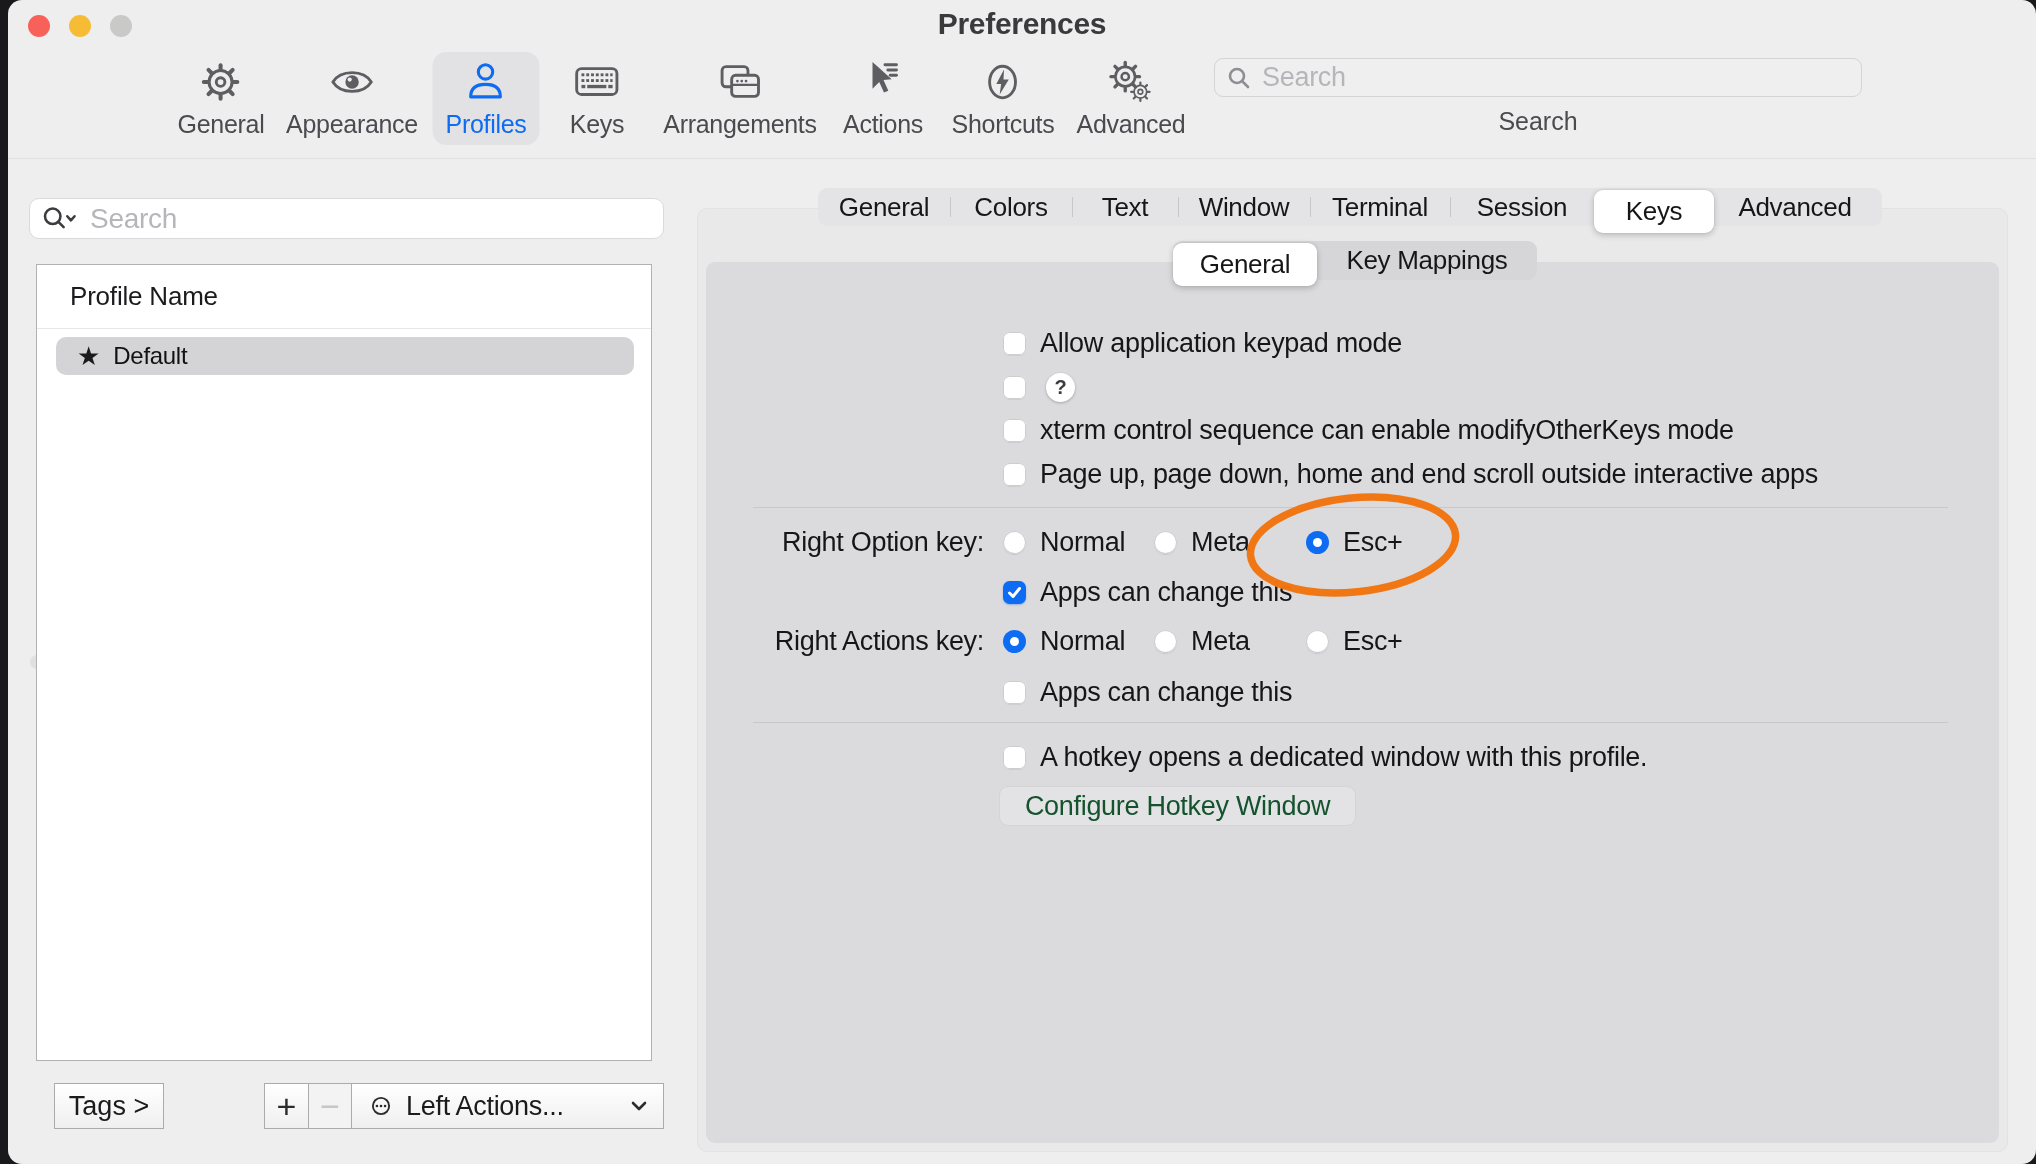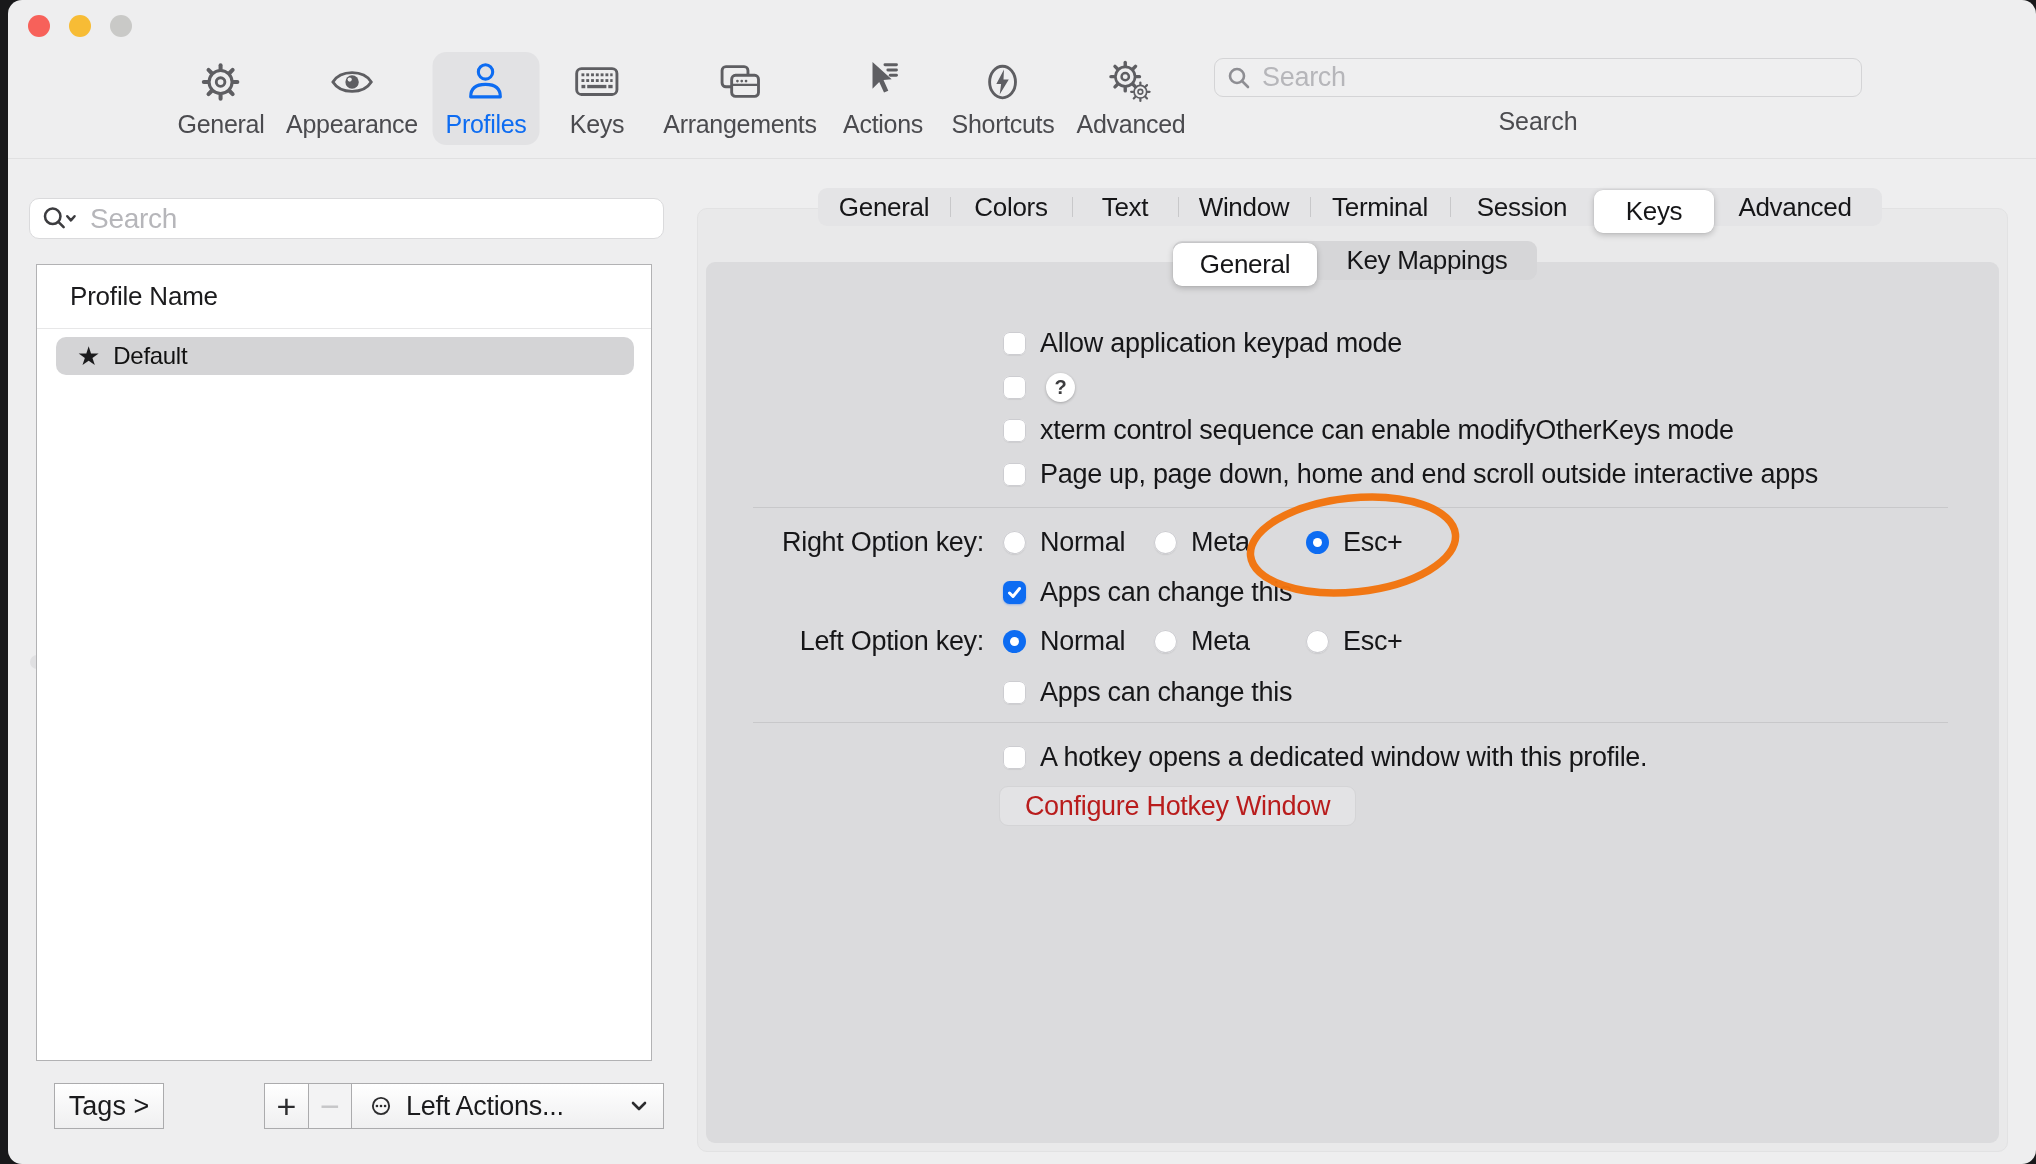--- a/index.html
+++ b/index.html
@@ -95,21 +95,21 @@
   .radio.selected::after{content:"";position:absolute;left:7px;top:7px;width:9px;height:9px;
     border-radius:50%;background:#fff;}
   .optlabel{position:absolute;left:700px;width:276px;text-align:right;height:36px;line-height:36px;
     font-size:27px;color:#161618;letter-spacing:-0.3px;}
   .help-badge{width:29px;height:29px;border-radius:50%;background:#fff;margin-left:6px;
     box-shadow:0 1px 3px rgba(0,0,0,0.25);display:flex;align-items:center;justify-content:center;
     font-size:20px;color:#3c3c3e;font-weight:bold;}
   .cfg-btn{position:absolute;left:991px;top:786px;width:357px;height:40px;
     background:#e3e3e5;border:1px solid #d4d4d6;border-radius:9px;box-sizing:border-box;
     display:flex;align-items:center;justify-content:center;
-    font-size:27px;color:#b91c1c;letter-spacing:-0.3px;}
+    font-size:27px;color:#14532d;letter-spacing:-0.3px;}
   .annot{position:absolute;left:1215px;top:467px;width:260px;height:156px;pointer-events:none;}
 </style>
 </head>
 <body>
 
 <svg width="0" height="0" style="position:absolute" aria-hidden="true">
   <defs>
     <g id="gear-shape" fill="none" stroke-linecap="round">
       <circle cx="24" cy="24" r="12" stroke-width="3.2"></circle>
       <circle cx="24" cy="24" r="4.5" stroke-width="3"></circle>
@@ -125,20 +125,21 @@
       </g>
     </g>
   </defs>
 </svg>
 
 <div id="window">
 
   <div class="tl" style="left: 20px; background: rgb(247, 97, 90);"></div>
   <div class="tl" style="left: 61px; background: rgb(247, 188, 53);"></div>
   <div class="tl" style="left: 102px; background: rgb(201, 201, 199);"></div>
+  <div class="win-title">Preferences</div>
 
   <div class="tb-item" style="left:213px">
     <svg class="tb-icon" viewBox="0 0 48 48">
         <use href="#gear-shape" stroke="#5e5e62"></use>
       </svg>
     <span class="tb-label">General</span>
   </div>
   <div class="tb-item" style="left:344px">
     <svg class="tb-icon" viewBox="0 0 48 48">
       <path d="M4,24 C12,11 36,11 44,24 C36,37 12,37 4,24 Z" fill="none" stroke="#5e5e62" stroke-width="3"></path>
@@ -318,21 +319,21 @@
 
   <div class="row" style="left:995px;top:574px">
     <span class="cb checked">
         <svg width="17" height="17" viewBox="0 0 17 17">
           <polyline points="3.5,9 7,12.5 13.5,4.5" fill="none" stroke="#fff" stroke-width="3" stroke-linecap="round" stroke-linejoin="round"></polyline>
         </svg>
       </span>
     <span class="lbl">Apps can change this</span>
   </div>
 
-  <div class="optlabel" style="top:623px">Left Option key:</div>
+  <div class="optlabel" style="top:623px">Right Actions key:</div>
   <div class="row" style="left:995px;top:623px">
     <span class="radio selected"></span>
     <span class="lbl">Normal</span>
   </div>
   <div class="row" style="left:1146px;top:623px">
     <span class="radio"></span>
     <span class="lbl">Meta</span>
   </div>
   <div class="row" style="left:1298px;top:623px">
     <span class="radio"></span>

